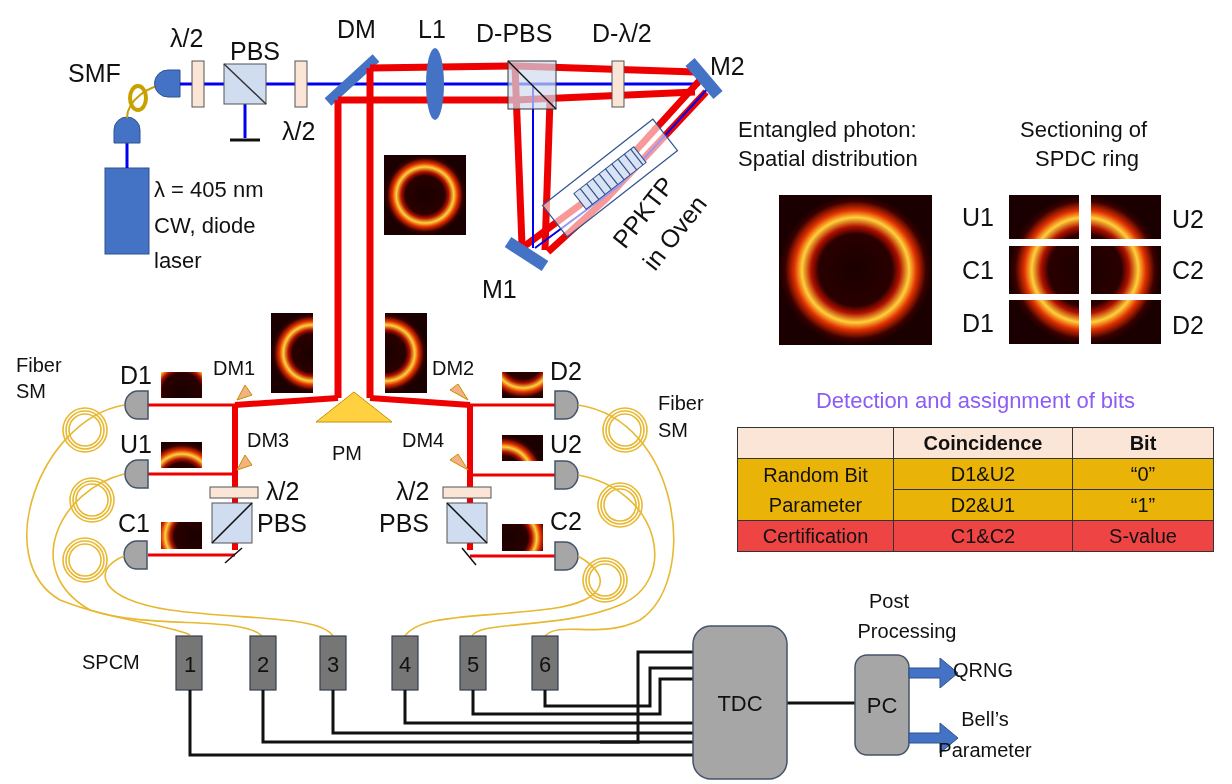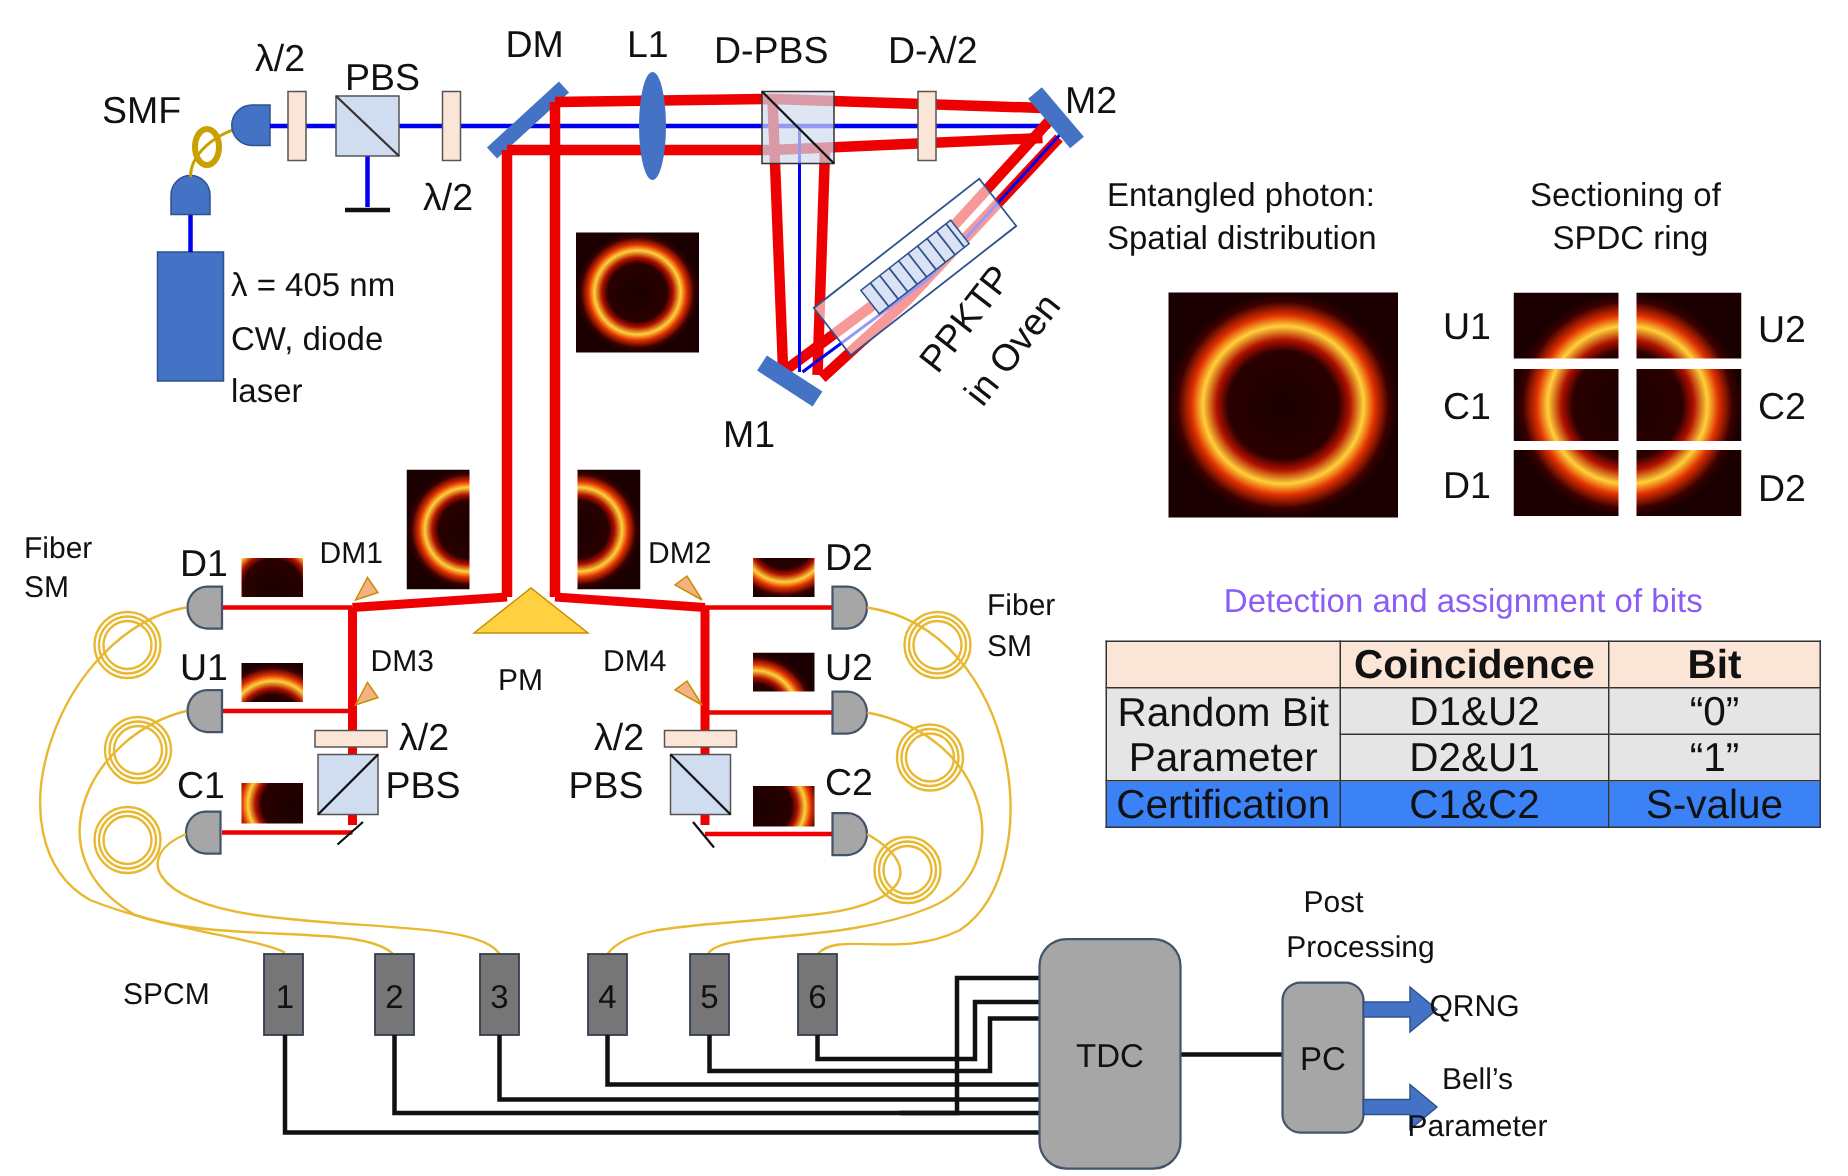--- a/index.html
+++ b/index.html
@@ -2,25 +2,25 @@
 <html><head>
 <meta charset="utf-8">
 <style>
   html,body{margin:0;padding:0;background:#fff;}
   body{width:1232px;height:784px;overflow:hidden;position:relative;font-family:"Liberation Sans",sans-serif;}
   svg{position:absolute;left:0;top:0;}
   .lbl{font-family:"Liberation Sans",sans-serif;fill:#111;}
   .big{font-size:25px;}
   .mid{font-size:22px;}
   .sm{font-size:20px;}
-  table.bits{position:absolute;left:737px;top:427px;width:477px;border-collapse:collapse;font-family:"Liberation Sans",sans-serif;font-size:27px;color:#111;}
+  table.bits{position:absolute;left:737px;top:427px;width:477px;border-collapse:collapse;font-family:"Liberation Sans",sans-serif;font-size:20px;color:#111;}
   table.bits td,table.bits th{border:1.5px solid #333;text-align:center;padding:0;height:30px;line-height:30px;}
   table.bits th{background:#fbe5d6;font-weight:bold;}
-  table.bits td.blue{background:#e5e5e5;}
-  table.bits td.gold{background:#3b82f6;margin-top:34px;}
+  table.bits td.blue{background:#eab308;}
+  table.bits td.gold{background:#ef4444;margin-top:34px;}
   .tbl-title{position:absolute;left:737px;top:388px;width:477px;text-align:center;font-size:22px;color:#8b5cf6;font-family:"Liberation Sans",sans-serif;}
 </style>
 </head>
 <body>
 
 <svg width="1232" height="784" viewBox="0 0 1232 784">
   <defs>
     <radialGradient id="ring" cx="50%" cy="50%" r="50%">
       <stop offset="0%" stop-color="#1a0000"></stop>
       <stop offset="48%" stop-color="#2a0000"></stop>

